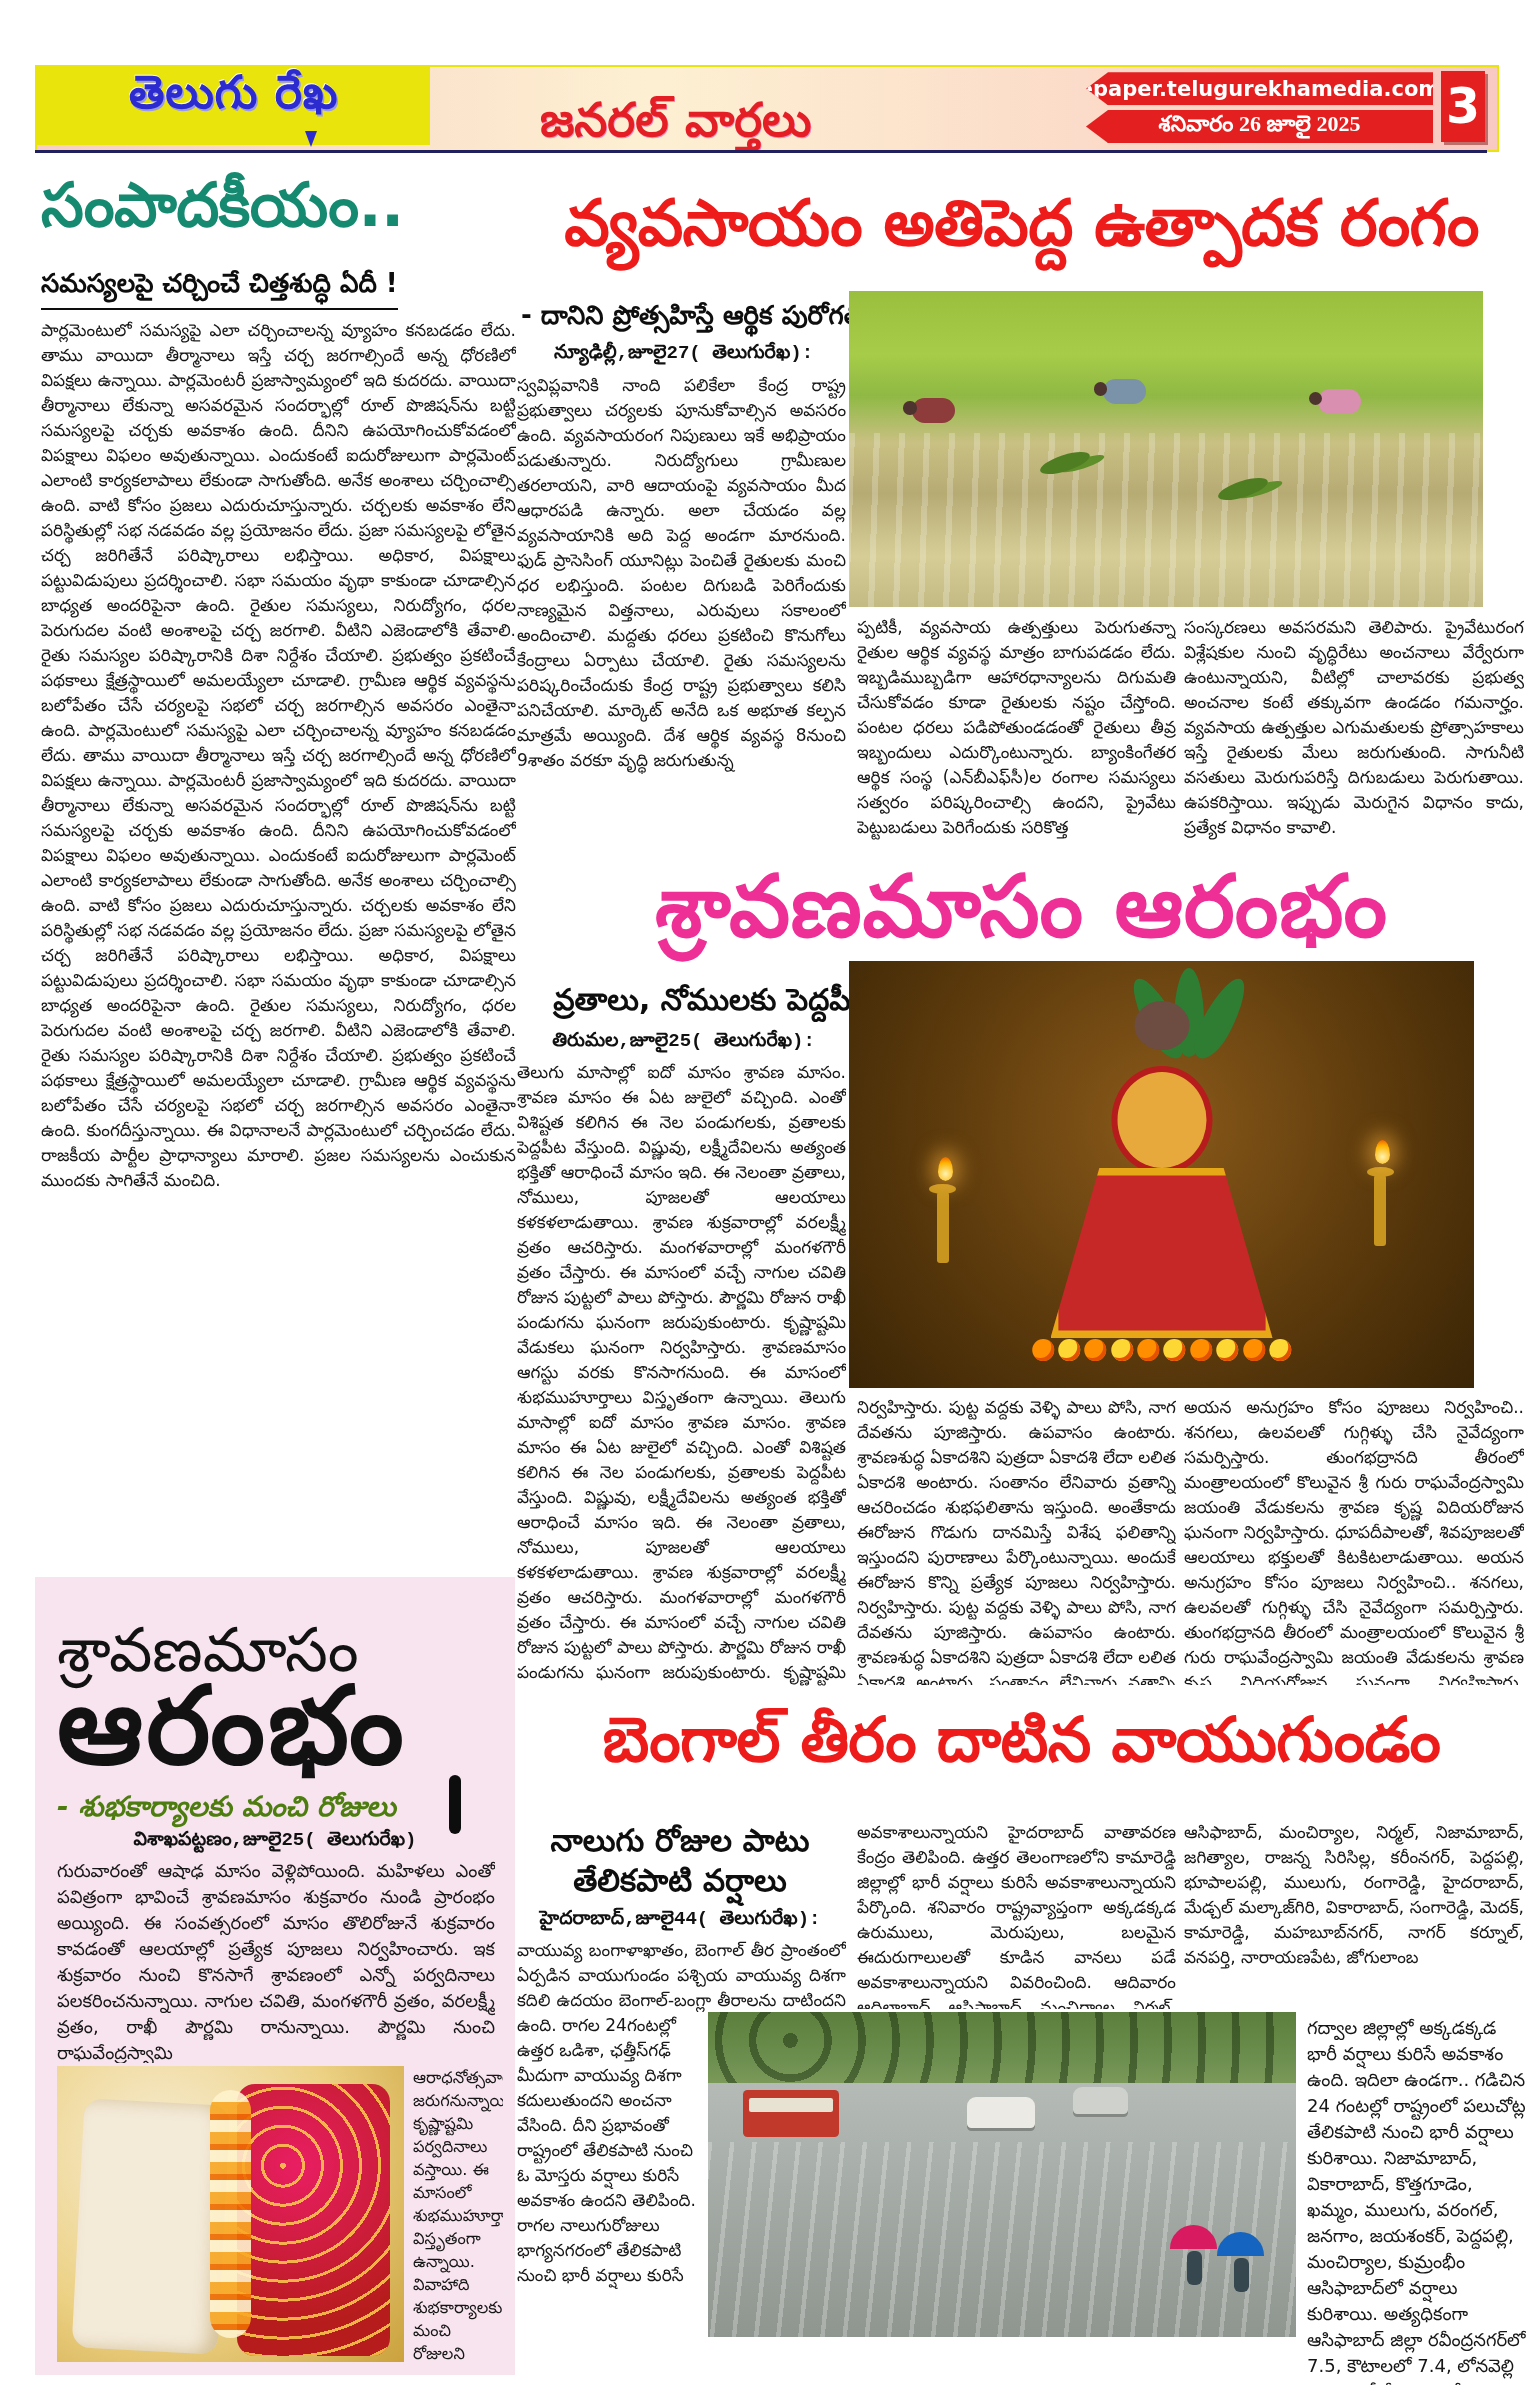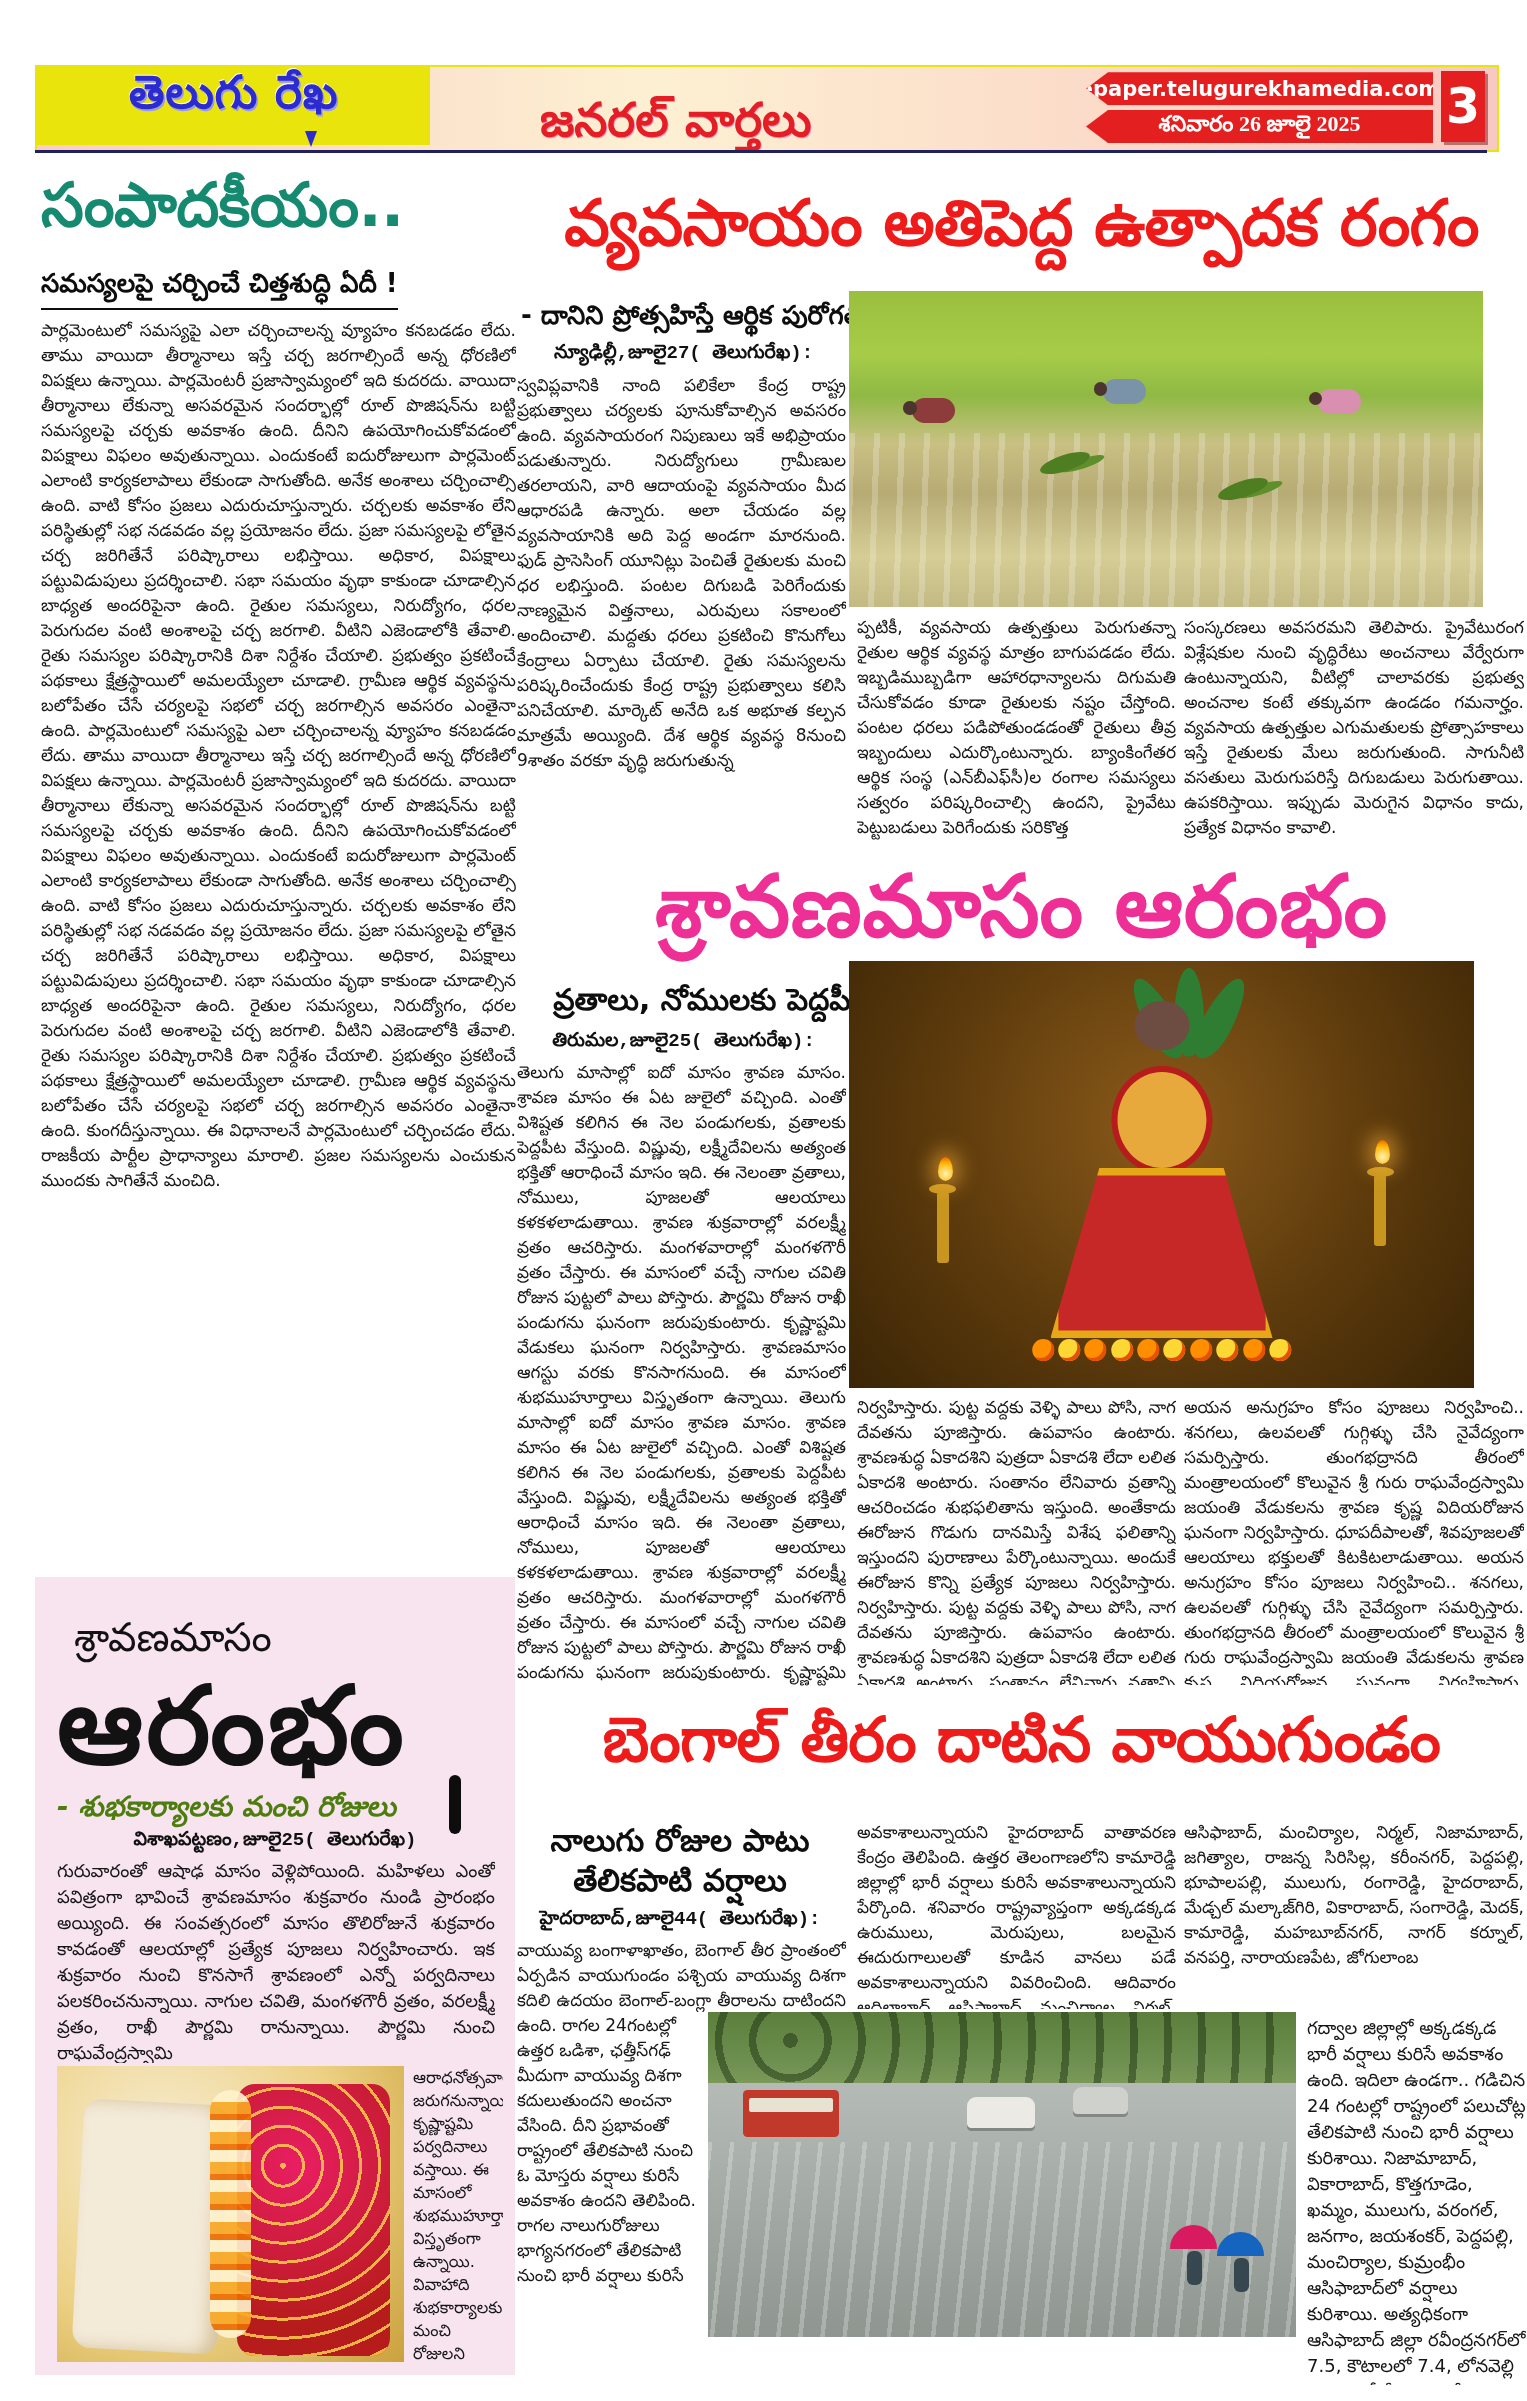--- a/index.html
+++ b/index.html
@@ -27,21 +27,21 @@
   .dateline{position:absolute;text-align:center;font-weight:700;font-size:19px;color:#111;font-family:Liberation Mono, monospace;}
   .byline{position:absolute;font-weight:700;font-size:26px;color:#0e0e0e;white-space:nowrap;}
   .headline-red{position:absolute;text-align:center;font-weight:800;color:#ee1b1b;letter-spacing:-0.7px;}
   .headline-pink{position:absolute;text-align:center;font-weight:800;color:#ee3096;letter-spacing:0.7px;}
   .subhead{position:absolute;text-align:center;font-weight:700;color:#0e0e0e;}
   .ed-title{position:absolute;font-weight:700;font-size:61px;color:#168a70;letter-spacing:-0.7px;}
   .ed-sub{position:absolute;font-weight:700;font-size:26px;color:#0d0d0d;border-bottom:2.2px solid #0d0d0d;
           padding-bottom:3px;white-space:nowrap;}
   
   .pink-box{background:#f8e4ef;}
-  .pb-t1{position:absolute;width:100%;text-align:left;padding-left:39px;font-size:40px;font-weight:500;color:#121212;}
+  .pb-t1{position:absolute;width:100%;text-align:left;padding-left:22px;font-size:61px;font-weight:500;color:#121212;}
   .pb-t2{position:absolute;width:100%;text-align:left;padding-left:22px;font-size:108px;line-height:1;font-weight:700;color:#121212;letter-spacing:3px;}
   .pb-byline{position:absolute;font-weight:700;font-size:28px;color:#4d7c0f;font-style:italic;}
   .excl-bar{position:absolute;width:12px;height:59px;background:#0d0d0d;border-radius:6px;}
   
   .photo{position:absolute;overflow:hidden;}
   .paddy{background:linear-gradient(180deg,#9abf3e 0%,#a7cc49 20%,#8fb944 33%,#c9c083 48%,#b7ab74 64%,#d6cd96 84%,#c3b983 100%);}
   .paddy .shine{position:absolute;left:0;top:45%;width:100%;height:55%;
      background:repeating-linear-gradient(92deg,rgba(255,255,255,.22) 0 6px,rgba(0,0,0,0) 6px 25px);}
   .worker{position:absolute;width:43px;height:25px;border-radius:13.3px;}
   .worker:before{content:"";position:absolute;left:-9px;top:3px;width:13.3px;height:13.3px;border-radius:50%;background:#4e342e;}

